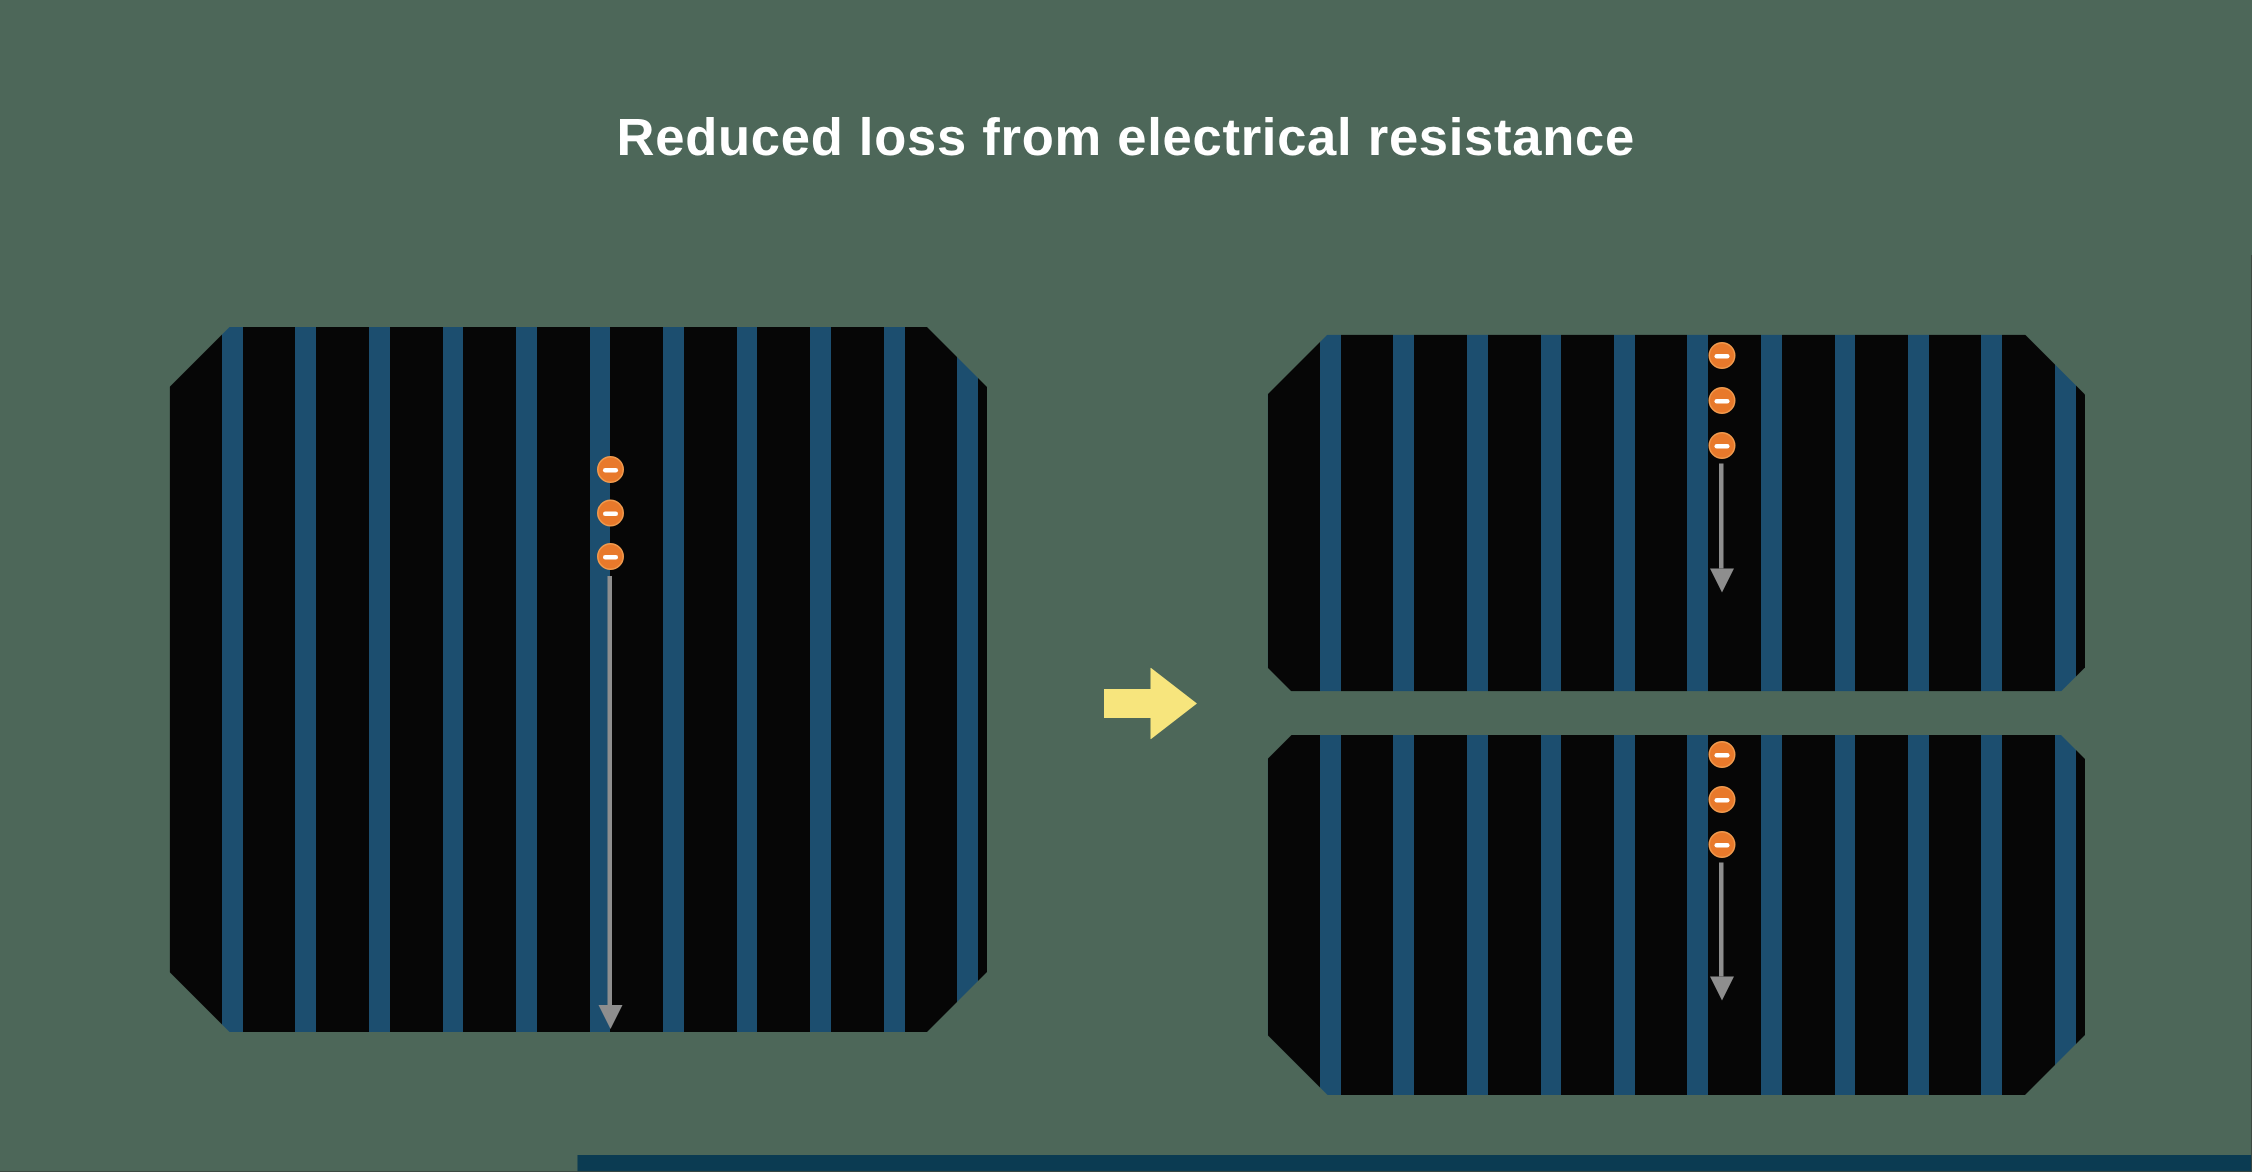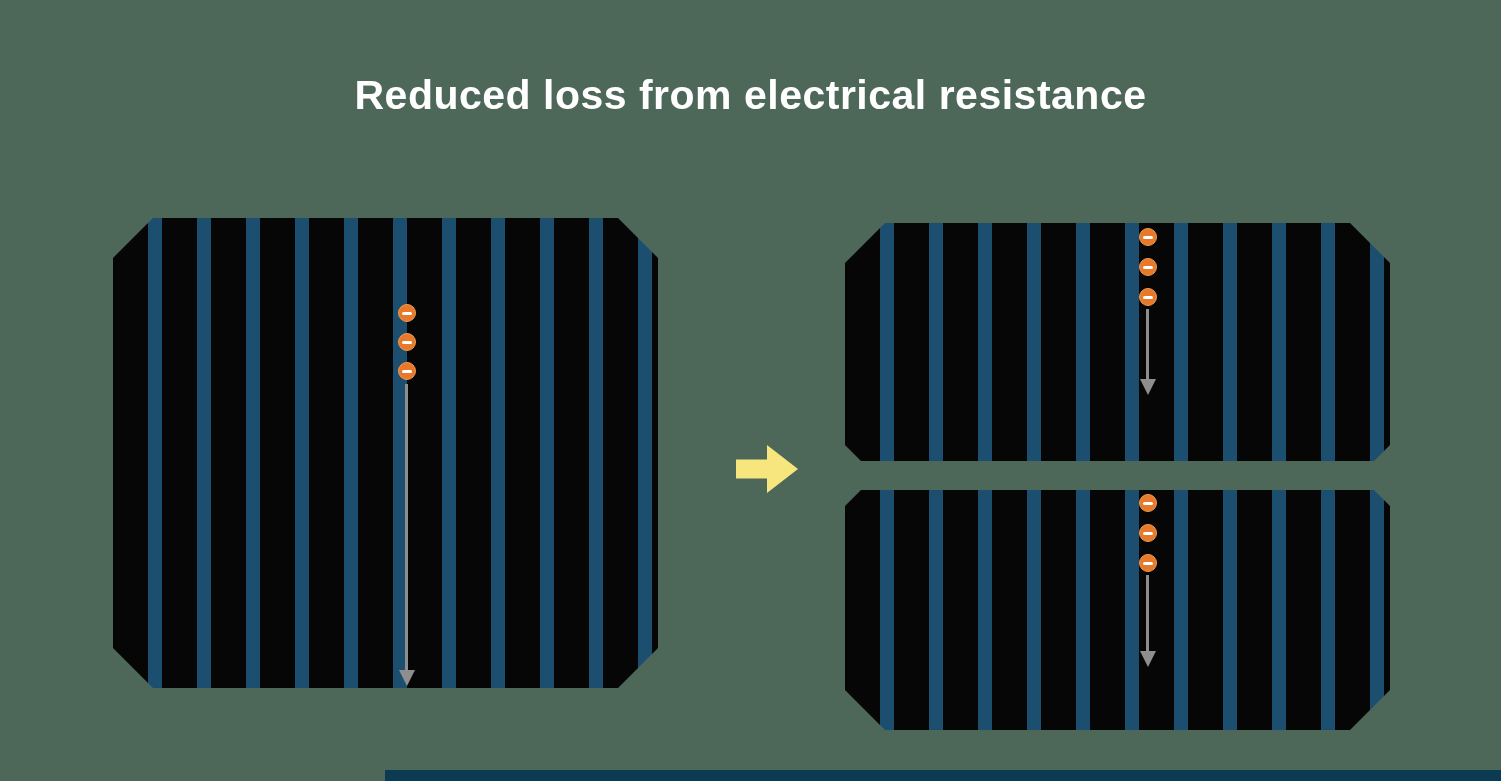--- a/index.html
+++ b/index.html
@@ -22,21 +22,21 @@
     overflow: hidden;
     background: var(--background);
     font-family: "Liberation Sans", "DejaVu Sans", sans-serif;
   }
   .title {
     position: absolute;
     top: 72px;
     left: 0;
     width: 100%;
     text-align: center;
-    font-size: 41px;
+    font-size: 35px;
     font-weight: 800;
     letter-spacing: 0.5px;
     color: var(--title-white);
   }
   
   .cell {
     position: absolute;
     background: repeating-linear-gradient(
       90deg,
       var(--cell-black) 0px,

